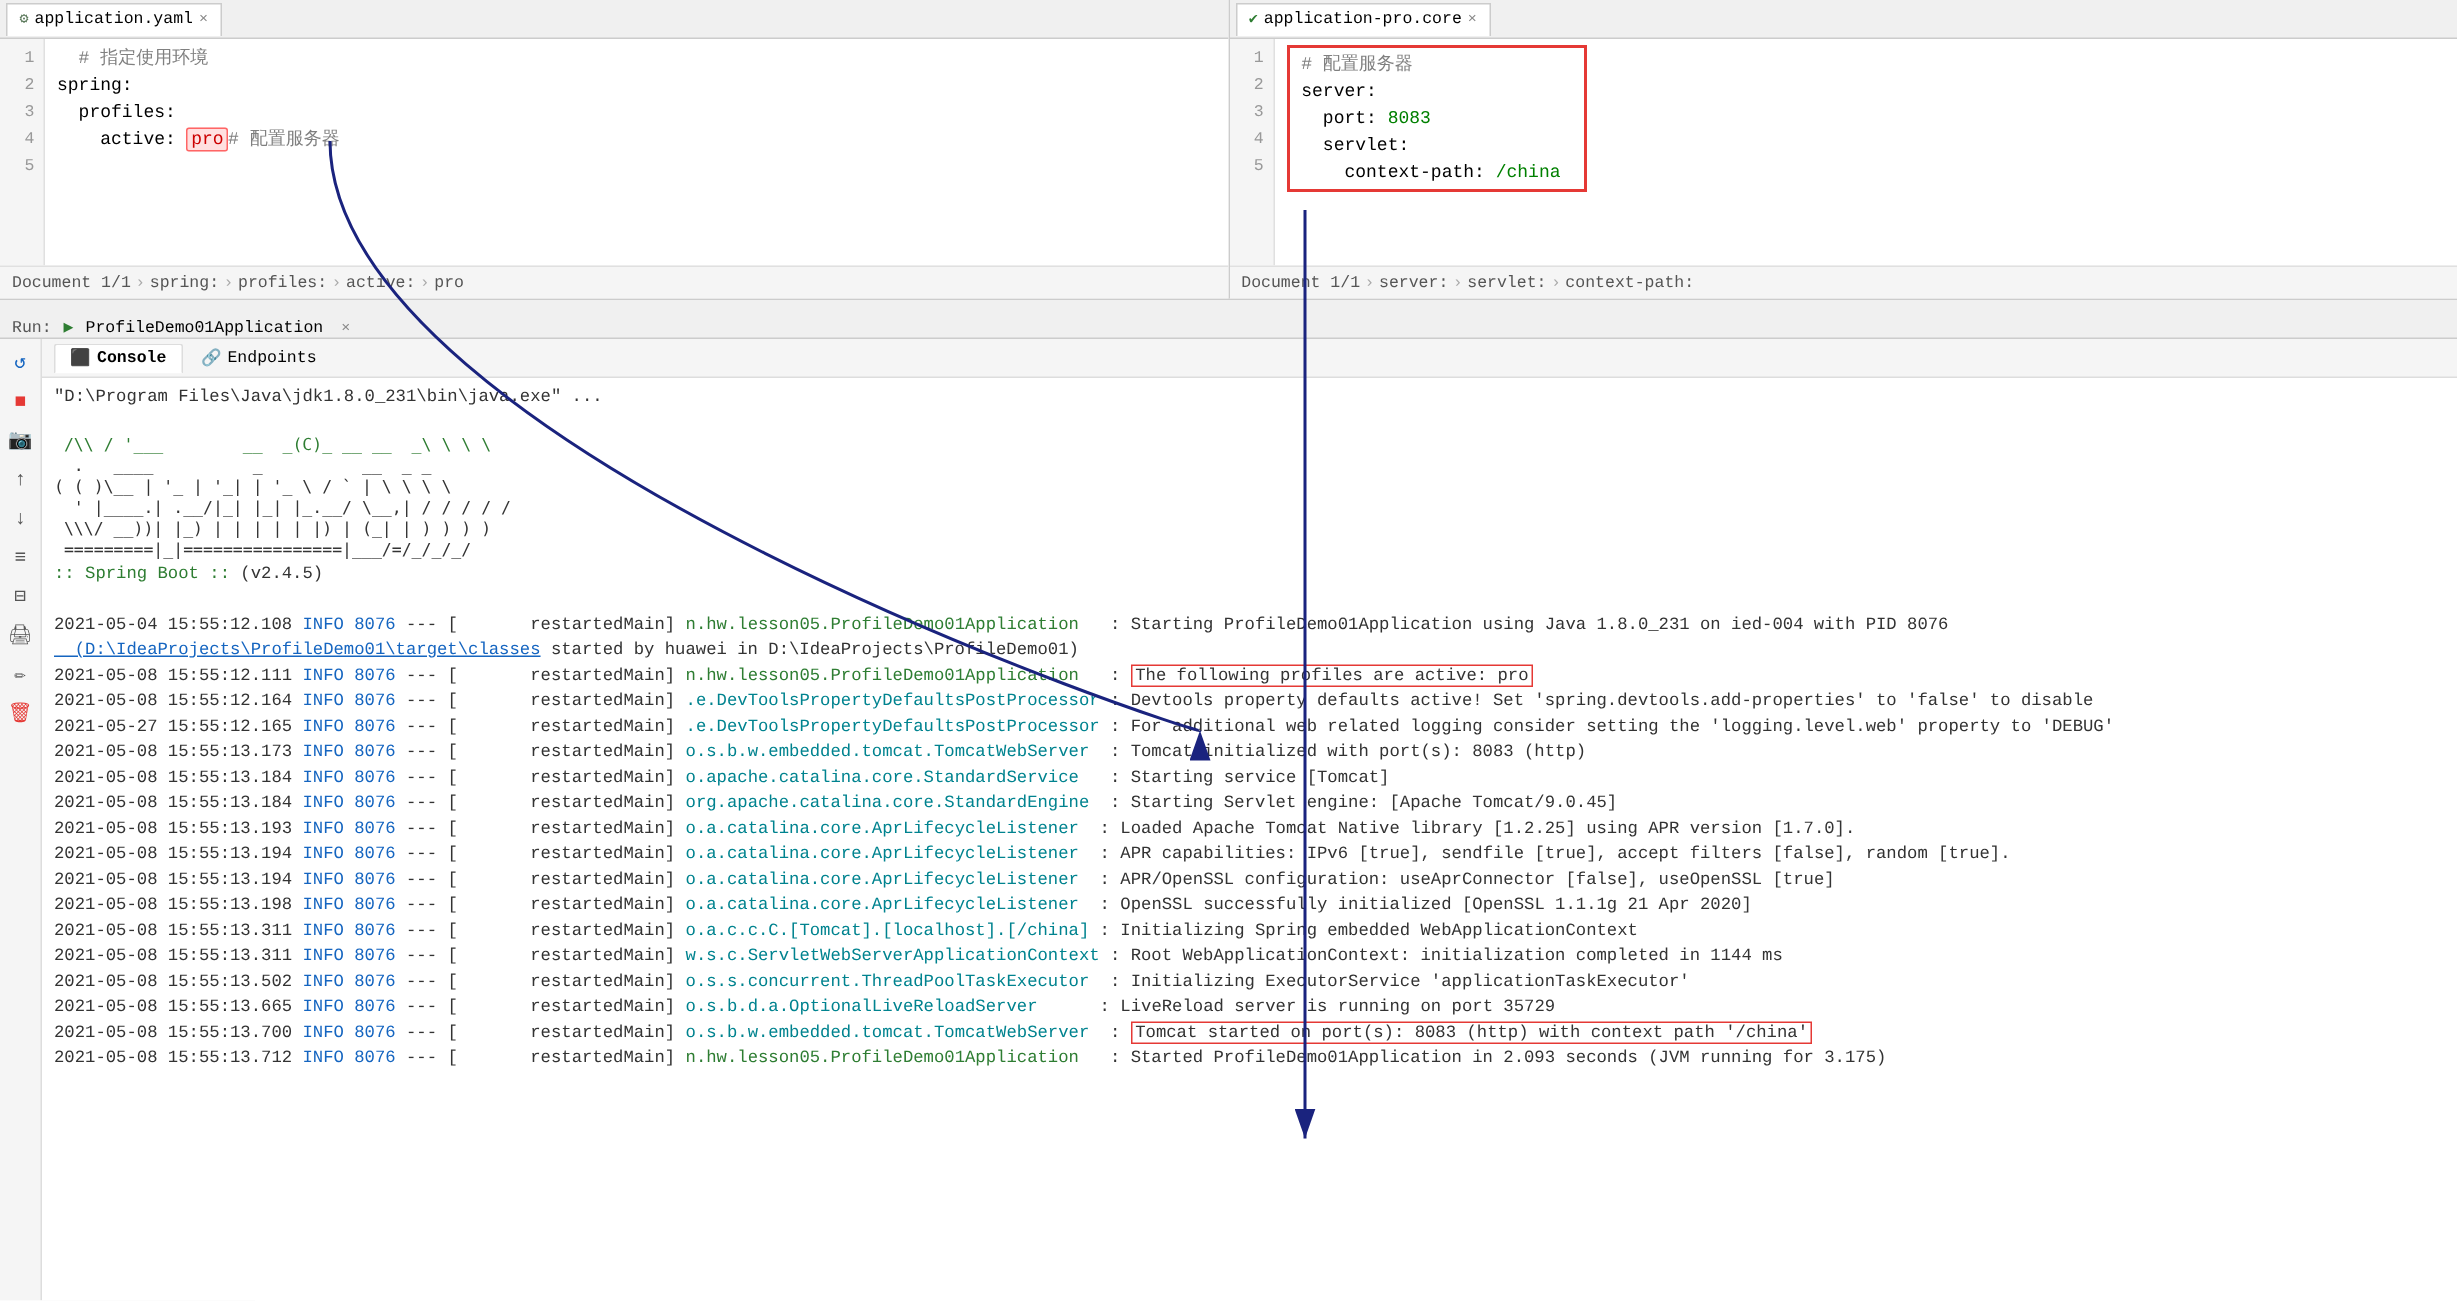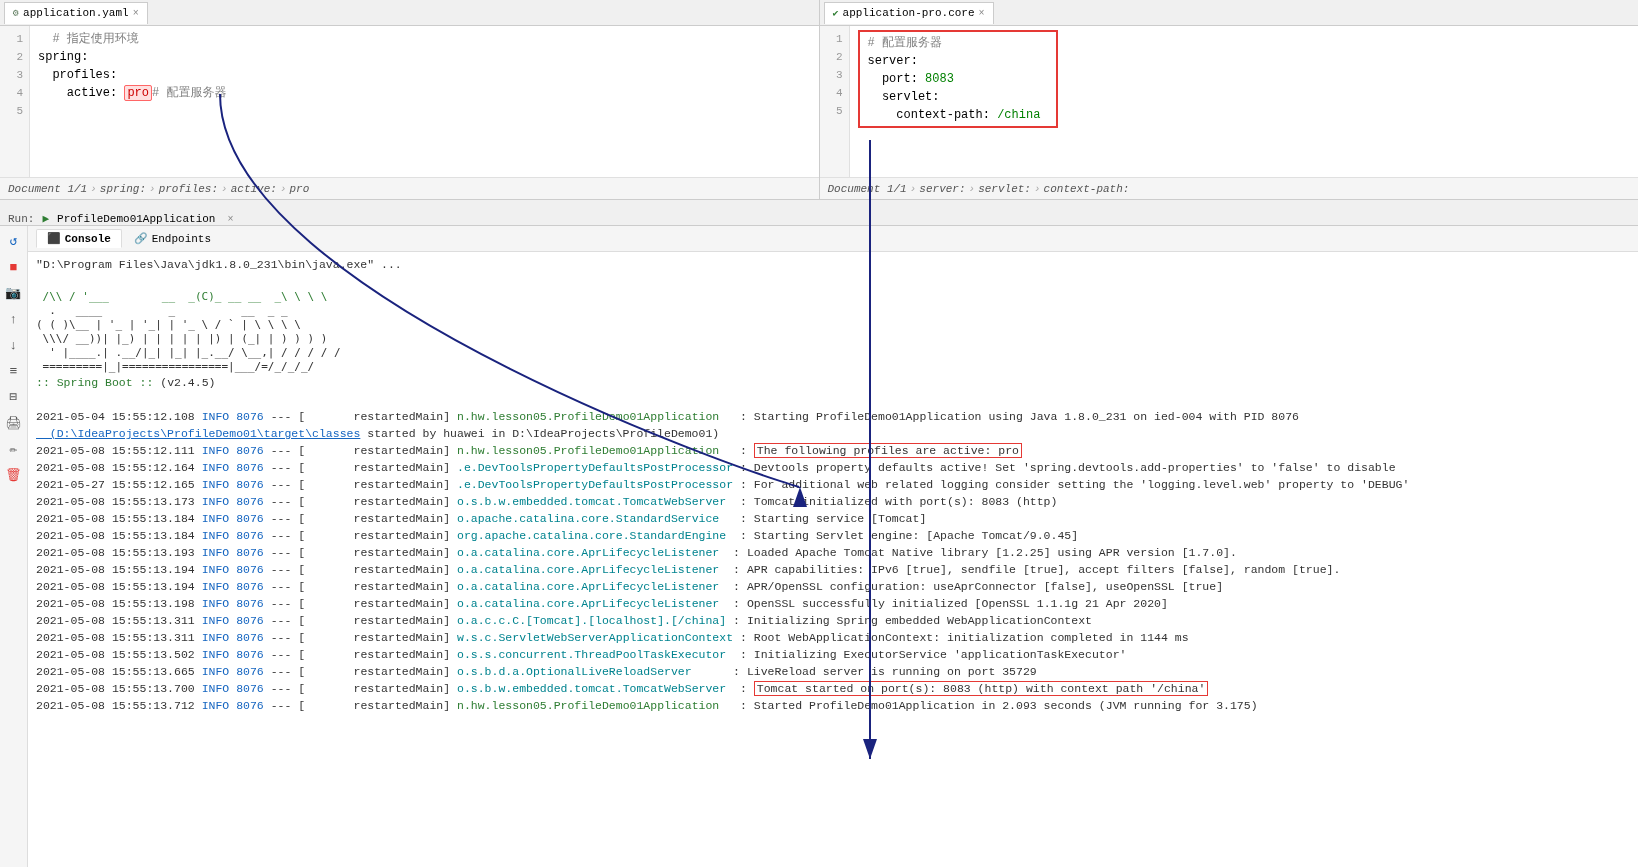--- a/index.html
+++ b/index.html
@@ -13,21 +13,21 @@
 
     .tab-bar { display: flex; align-items: center; background: #f0f0f0; border-bottom: 1px solid #ccc; height: 26px; padding: 0 4px; }
     .tab { display: flex; align-items: center; background: #fff; border: 1px solid #ccc; border-bottom: none; padding: 2px 8px; font-size: 11px; cursor: pointer; gap: 4px; height: 22px; }
     .tab .tab-icon { color: #5c7a5c; font-size: 10px; }
     .tab .close-btn { color: #888; font-size: 10px; cursor: pointer; }
 
     .code-content { flex: 1; overflow: hidden; display: flex; background: #fff; }
     .line-numbers { background: #f5f5f5; padding: 4px 6px; color: #999; text-align: right; min-width: 30px; font-size: 11px; line-height: 18px; border-right: 1px solid #e0e0e0; user-select: none; }
     .code-lines { padding: 4px 8px; flex: 1; line-height: 18px; font-size: 12px; overflow: hidden; }
 
-    .breadcrumb { height: 22px; background: #f5f5f5; border-top: 1px solid #e0e0e0; display: flex; align-items: center; padding: 0 8px; font-size: 11px; color: #555; gap: 3px; font-style: italic; }
+    .breadcrumb { height: 22px; background: #f5f5f5; border-top: 1px solid #e0e0e0; display: flex; align-items: center; padding: 0 8px; font-size: 11px; color: #555; gap: 3px; }
     .breadcrumb .sep { color: #aaa; }
 
     
     .yaml-key { color: #000; }
     .yaml-comment { color: #808080; }
     .yaml-value { color: #008000; }
     .yaml-highlight { background: #ffe0e0; border: 1px solid #ff6666; border-radius: 2px; padding: 0 2px; color: #cc0000; }
 
     
     .run-panel { height: calc(867px - 200px); display: flex; flex-direction: column; background: #fff; }
@@ -182,22 +182,22 @@
 
           <div class="log-line">
             <span>"D:\Program Files\Java\jdk1.8.0_231\bin\java.exe" ...</span>
           </div>
           <div class="log-line">&nbsp;</div>
 
           <div style="font-family: monospace; font-size: 11px; line-height: 14px; color: #333;">
             <div class="log-line" style="color:#2e7d32;">&nbsp;/\\&nbsp;/&nbsp;'___&nbsp;&nbsp;&nbsp;&nbsp;&nbsp;&nbsp;&nbsp;&nbsp;__&nbsp;&nbsp;_(C)_&nbsp;__&nbsp;__&nbsp;&nbsp;_\&nbsp;\&nbsp;\&nbsp;\</div>
             <div class="log-line">&nbsp;&nbsp;.&nbsp;&nbsp;&nbsp;____&nbsp;&nbsp;&nbsp;&nbsp;&nbsp;&nbsp;&nbsp;&nbsp;&nbsp;&nbsp;_&nbsp;&nbsp;&nbsp;&nbsp;&nbsp;&nbsp;&nbsp;&nbsp;&nbsp;&nbsp;__&nbsp;&nbsp;_&nbsp;_</div>
             <div class="log-line">(&nbsp;(&nbsp;)\__&nbsp;|&nbsp;'_&nbsp;|&nbsp;'_|&nbsp;|&nbsp;'_&nbsp;\&nbsp;/&nbsp;`&nbsp;|&nbsp;\&nbsp;\&nbsp;\&nbsp;\</div>
+            <div class="log-line">&nbsp;&nbsp;'&nbsp;|____.|&nbsp;.__/|_|&nbsp;|_|&nbsp;|_.__/&nbsp;\__,|&nbsp;/&nbsp;/&nbsp;/&nbsp;/&nbsp;/</div>
             <div class="log-line">&nbsp;\\\/&nbsp;__))|&nbsp;|_)&nbsp;|&nbsp;|&nbsp;|&nbsp;|&nbsp;|&nbsp;|)&nbsp;|&nbsp;(_|&nbsp;|&nbsp;)&nbsp;)&nbsp;)&nbsp;)</div>
-            <div class="log-line">&nbsp;&nbsp;'&nbsp;|____.|&nbsp;.__/|_|&nbsp;|_|&nbsp;|_.__/&nbsp;\__,|&nbsp;/&nbsp;/&nbsp;/&nbsp;/&nbsp;/</div>
             <div class="log-line">&nbsp;=========|_|================|___/=/_/_/_/</div>
           </div>
 
           <div class="log-line">
             <span style="color:#2e7d32;">:: Spring Boot ::</span>
             <span style="">(v2.4.5)</span>
           </div>
           <div class="log-line">&nbsp;</div>
 
           <div class="log-line">

